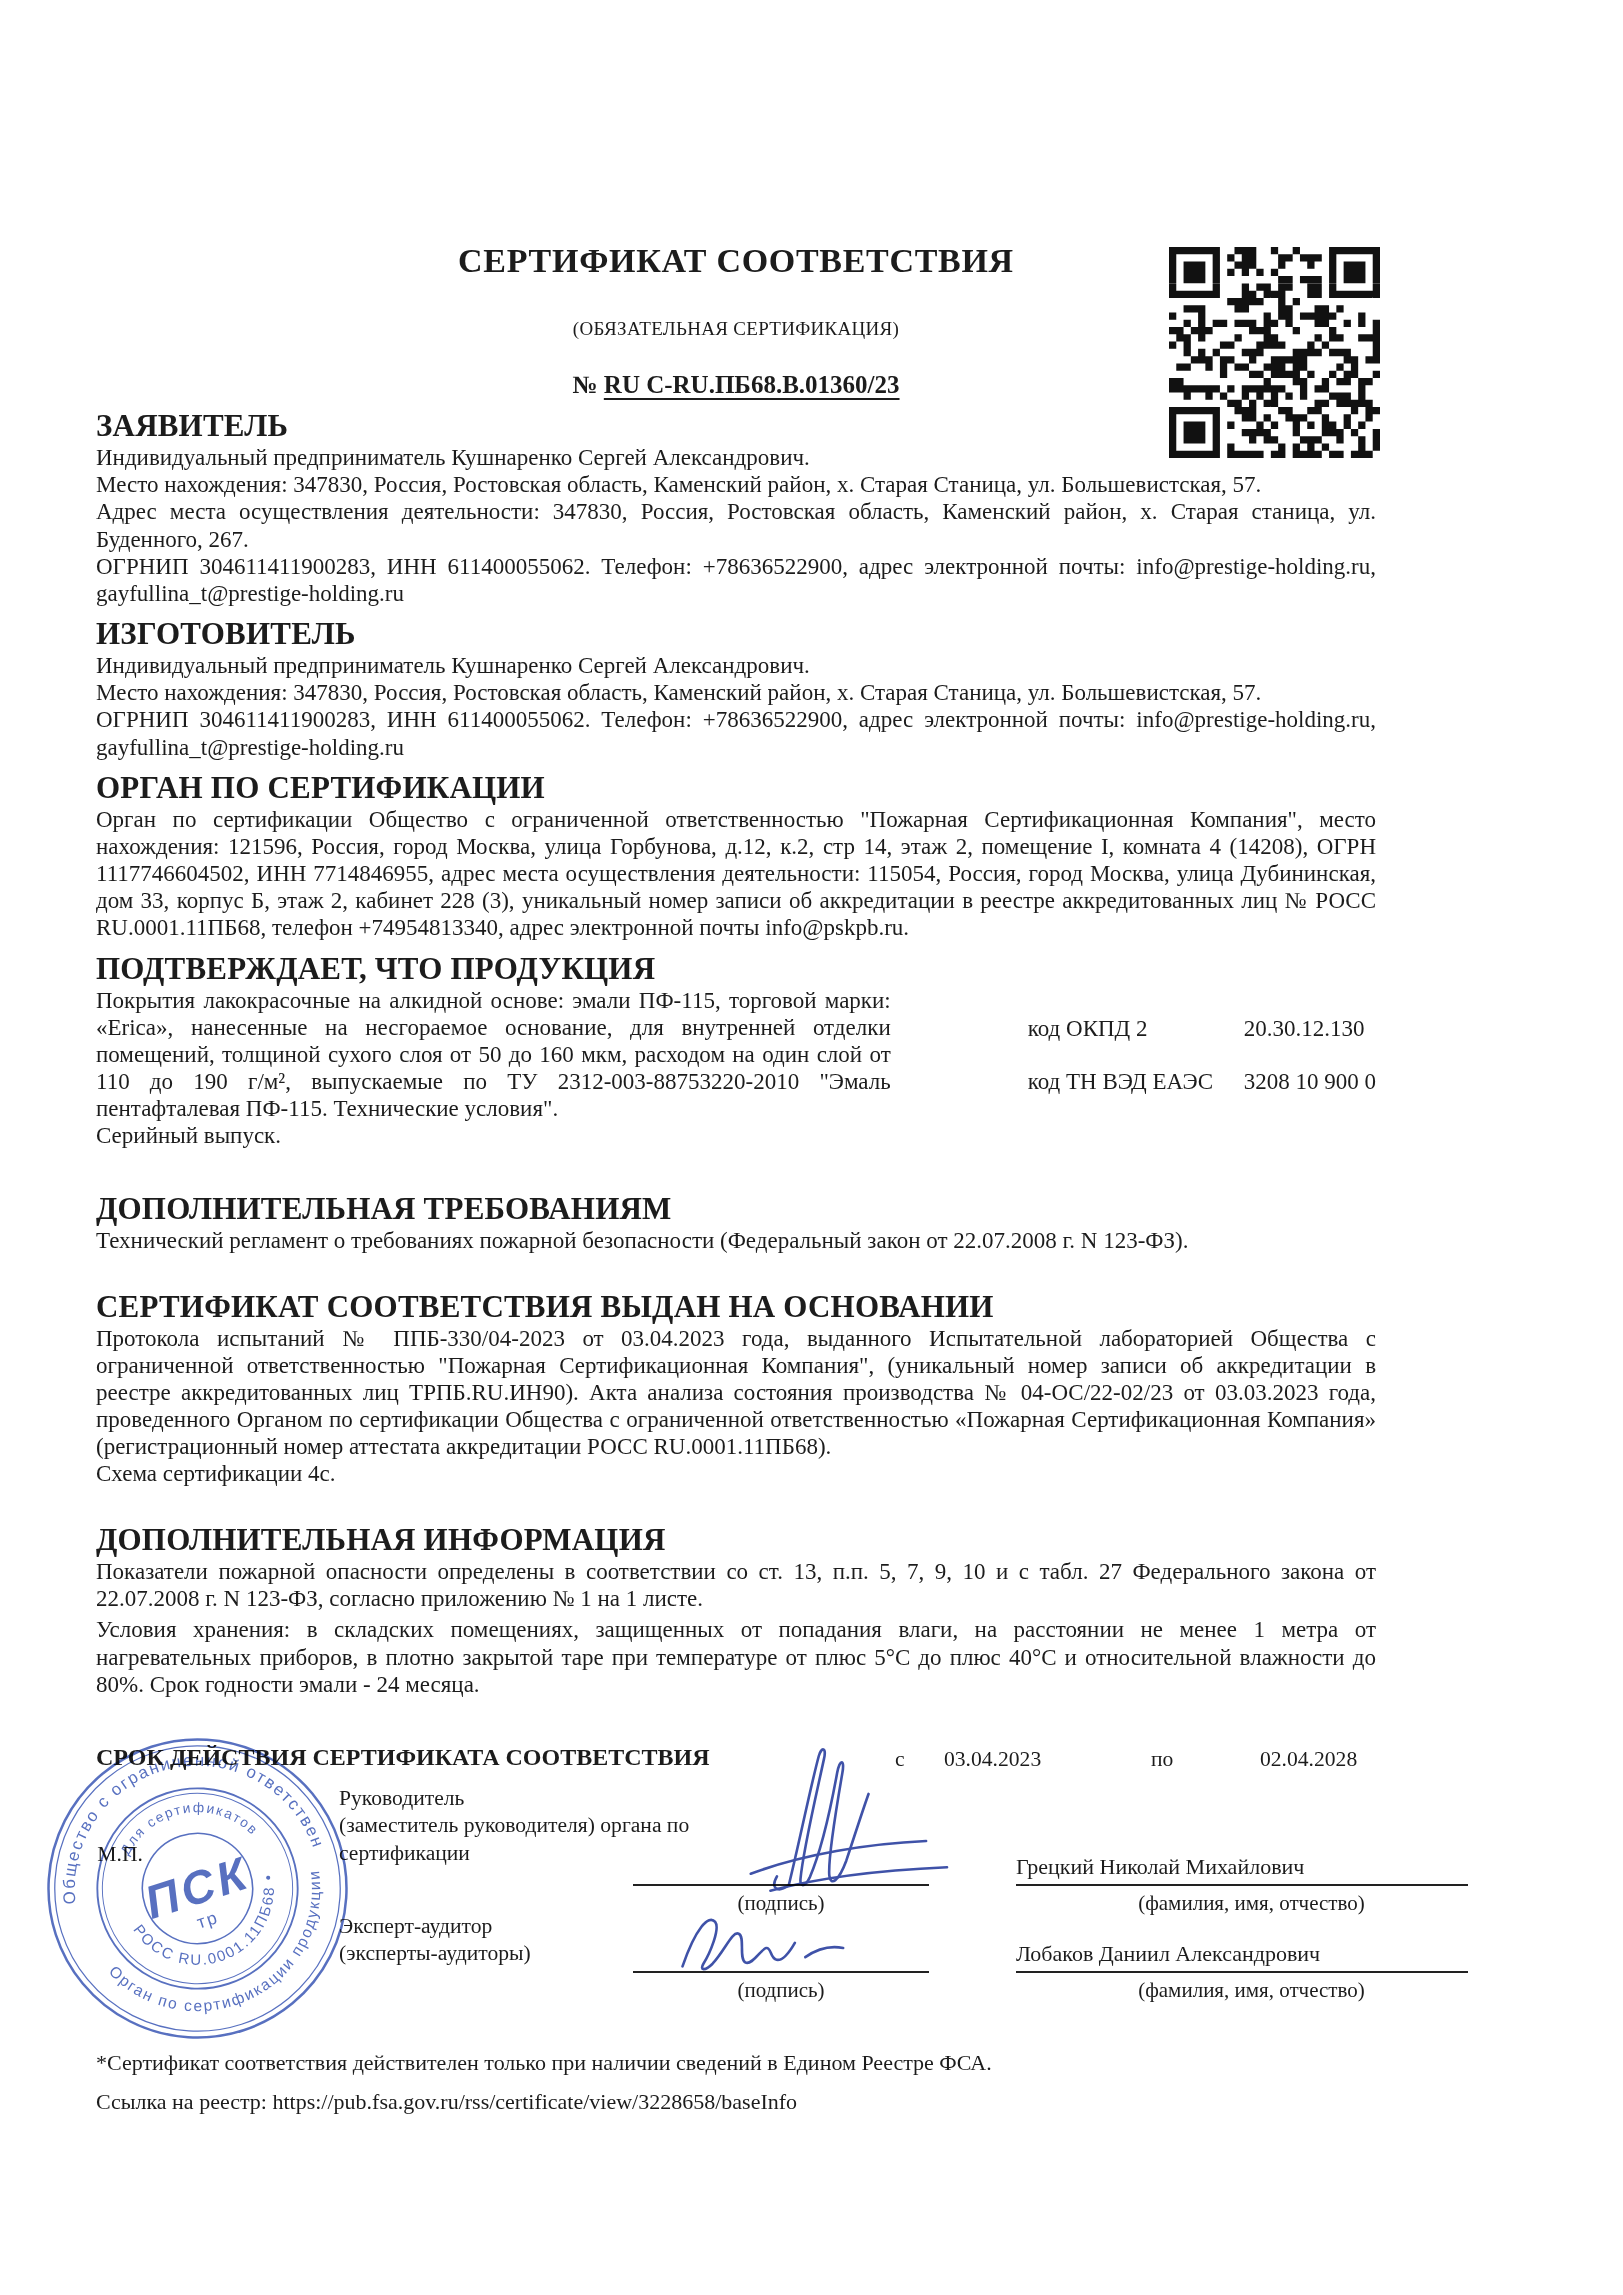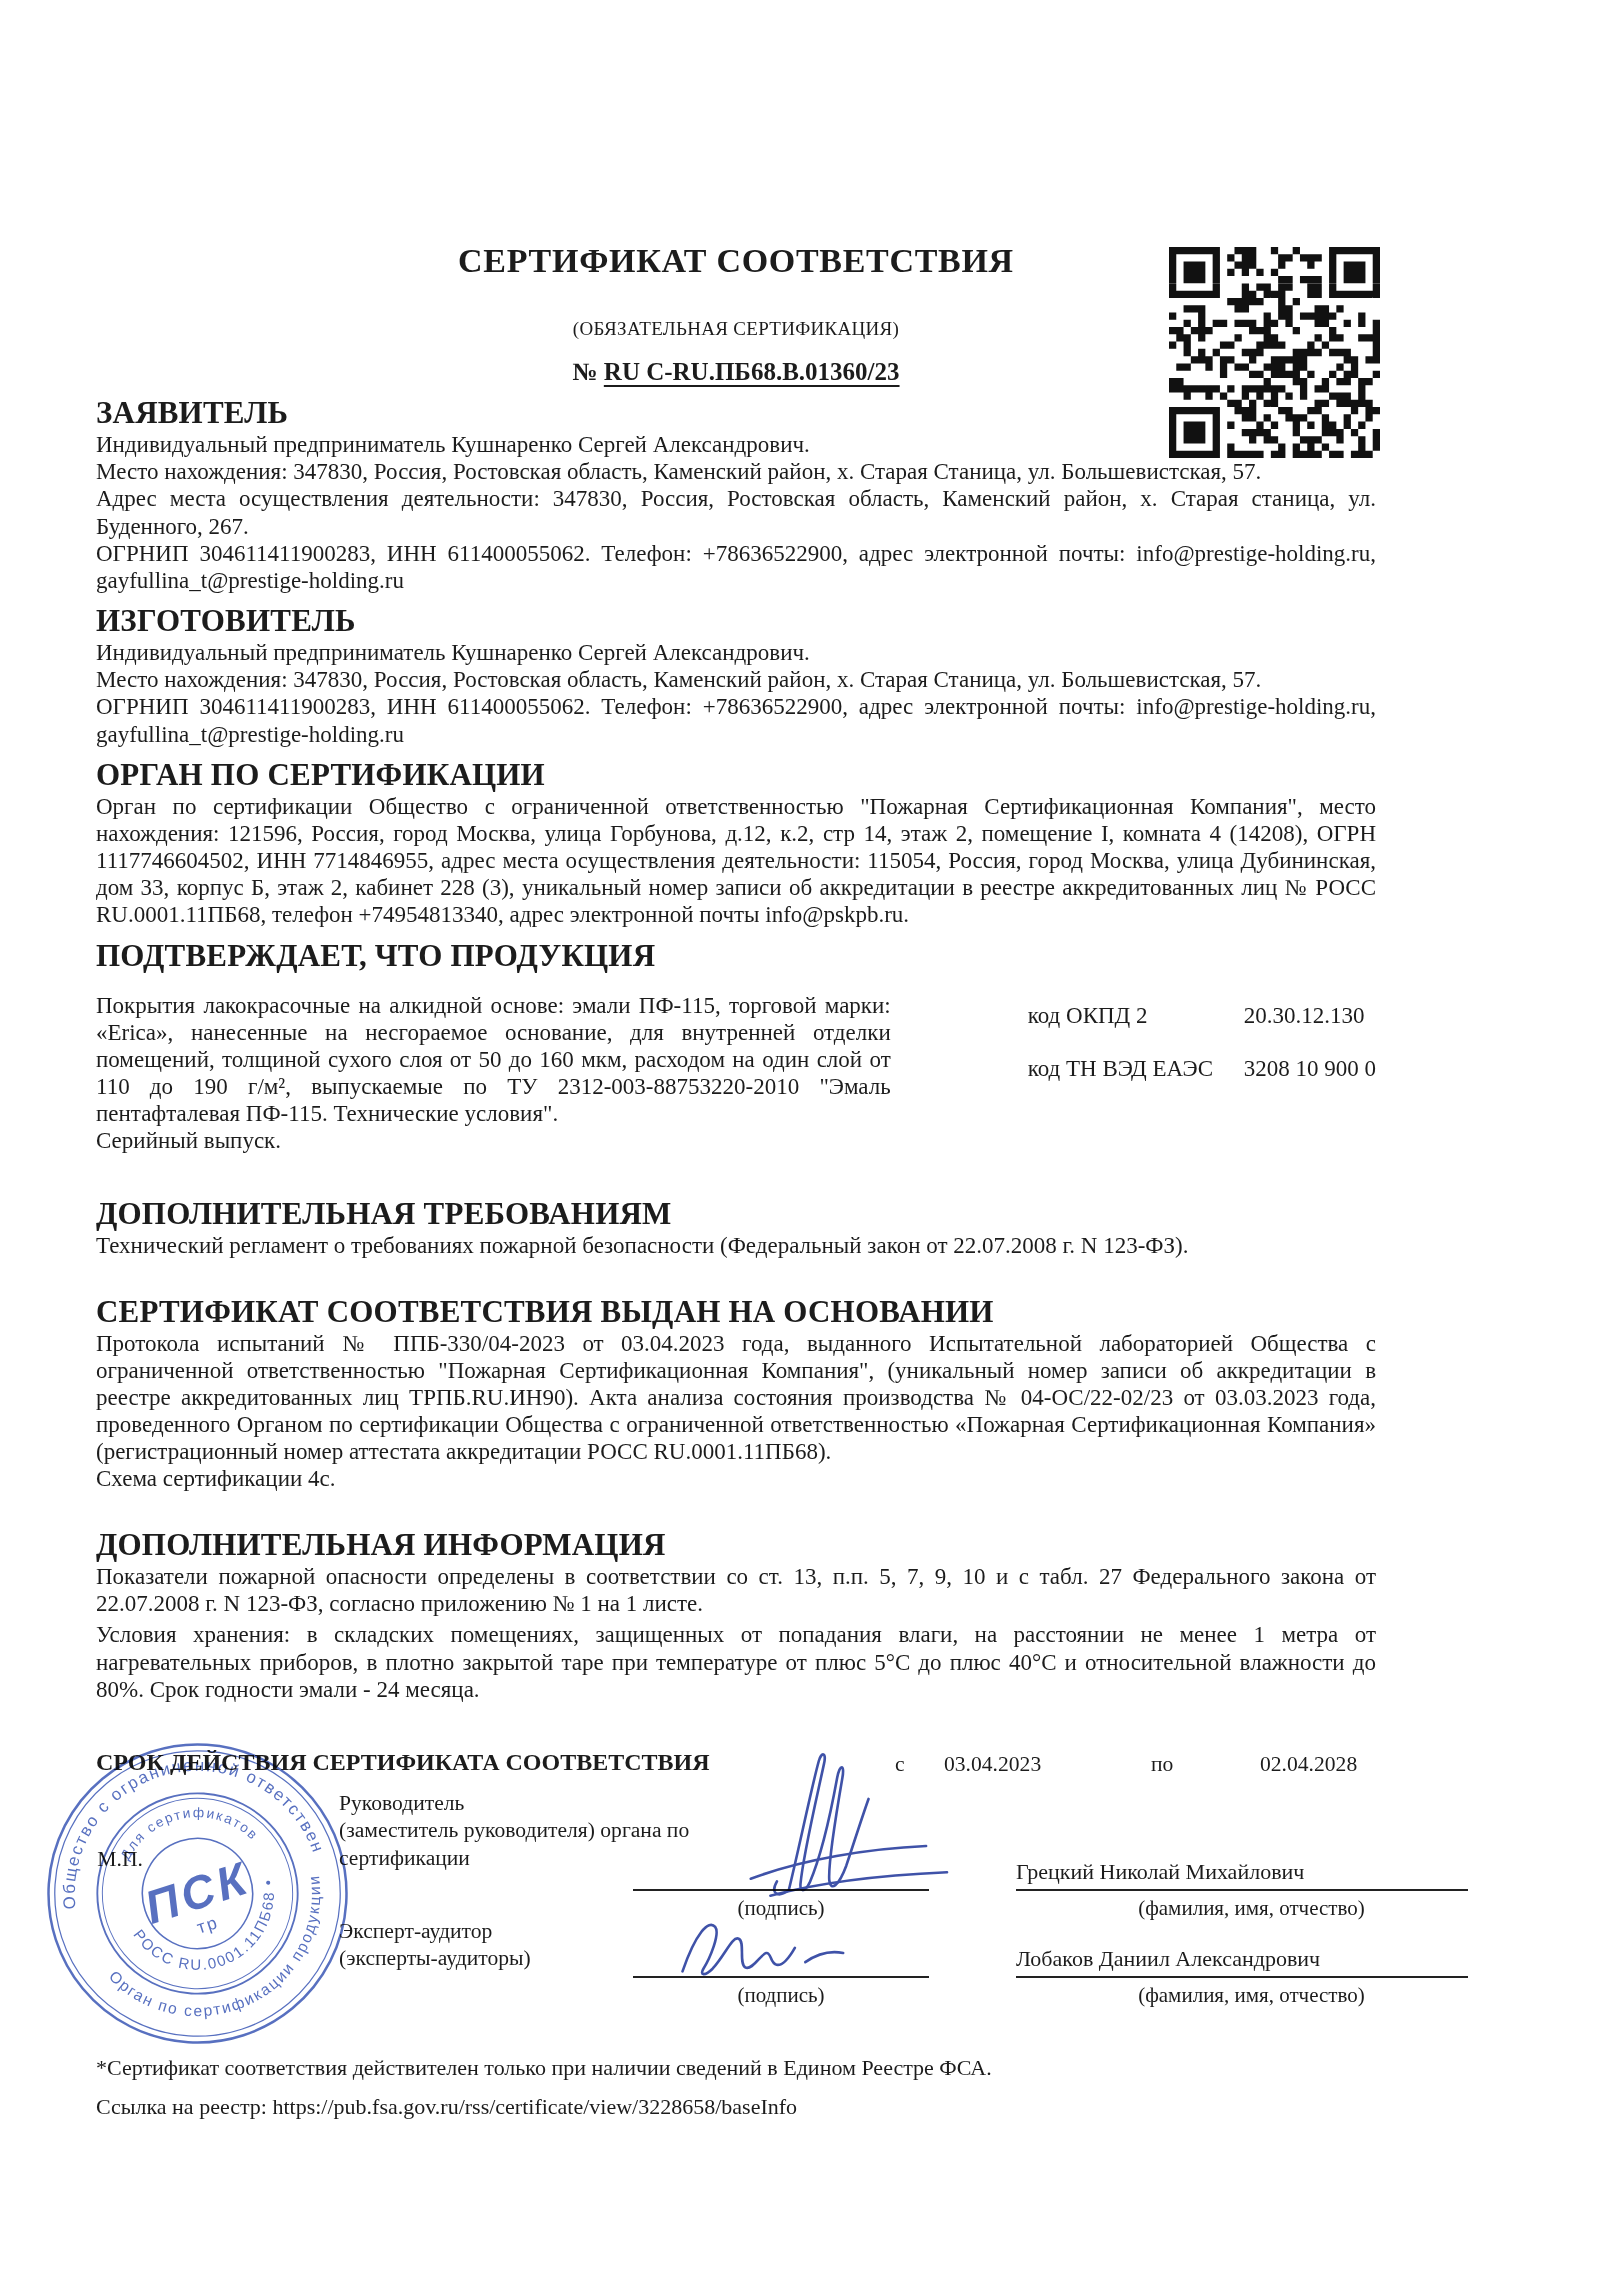--- a/index.html
+++ b/index.html
@@ -9,33 +9,33 @@
     width:1468px; height:2295px;
     background:#ffffff;
     padding:242px 92px 0 96px;
     font-family:"Liberation Serif", serif;
     color:#1c1c1c;
     overflow:hidden;
   }
   
   .title { text-align:center; font-size:34px; font-weight:bold; letter-spacing:0.7px; }
   .subtitle { text-align:center; font-size:19px; margin-top:38px; letter-spacing:0.3px; }
-  .cert-number { text-align:center; font-size:25px; font-weight:bold; margin-top:18px; }
+  .cert-number { text-align:center; font-size:25px; font-weight:bold; margin-top:31px; }
   .cert-number .num { text-decoration:underline; text-underline-offset:4.6px; }
   .qr { position:absolute; top:247px; right:88px; width:211px; height:211px; }
   
   h2 { font-size:31px; margin-top:9.2px; letter-spacing:0.2px; }
   p  { font-size:23px; line-height:1.18; text-align:justify; }
   .sec { margin-top:3.9px; }
   .sec-compliance { margin-top:42px; }
   .sec-basis      { margin-top:34px; }
   .sec-additional { margin-top:35px; }
   .sec-additional p + p { margin-top:3.9px; }
   .product-row { display:flex; }
-  .product-text { width:916px;margin-top:18px; }
+  .product-text { width:916px; }
   .codes { flex:1; padding-left:137px; padding-top:29px; font-size:23px; }
   .code-row { display:flex; margin-bottom:27.5px; white-space:nowrap; }
   .code-label { width:216px; }
   
   .sig-area { position:relative; margin-top:46px; height:281px; font-size:21.6px; }
   .validity-heading { position:absolute; left:0; top:0; font-weight:bold; font-size:24px; }
   .v-lab1 { position:absolute; left:799px; top:3.3px; }
   .v-date1 { position:absolute; left:848px; top:3.3px; }
   .v-lab2 { position:absolute; left:1055px; top:3.3px; }
   .v-date2 { position:absolute; left:1164px; top:3.3px; }

